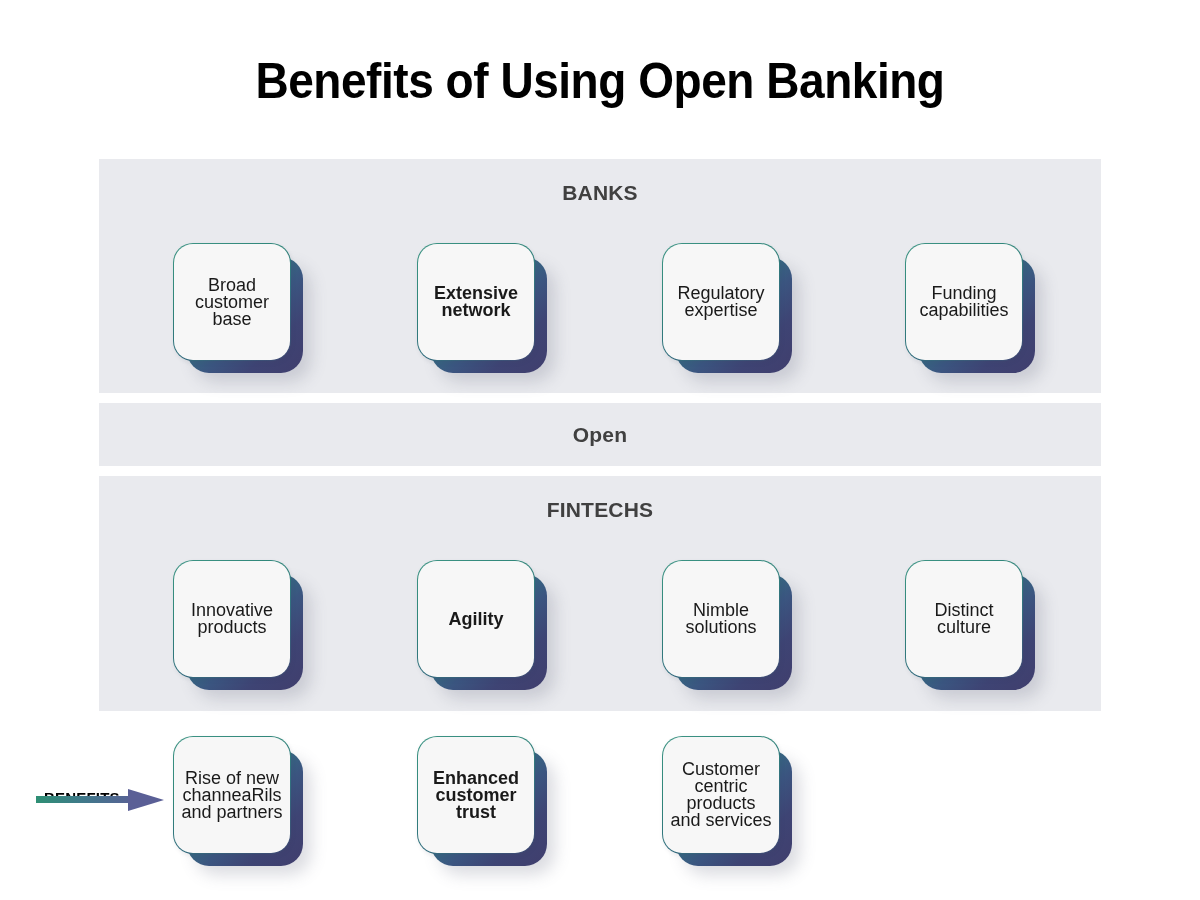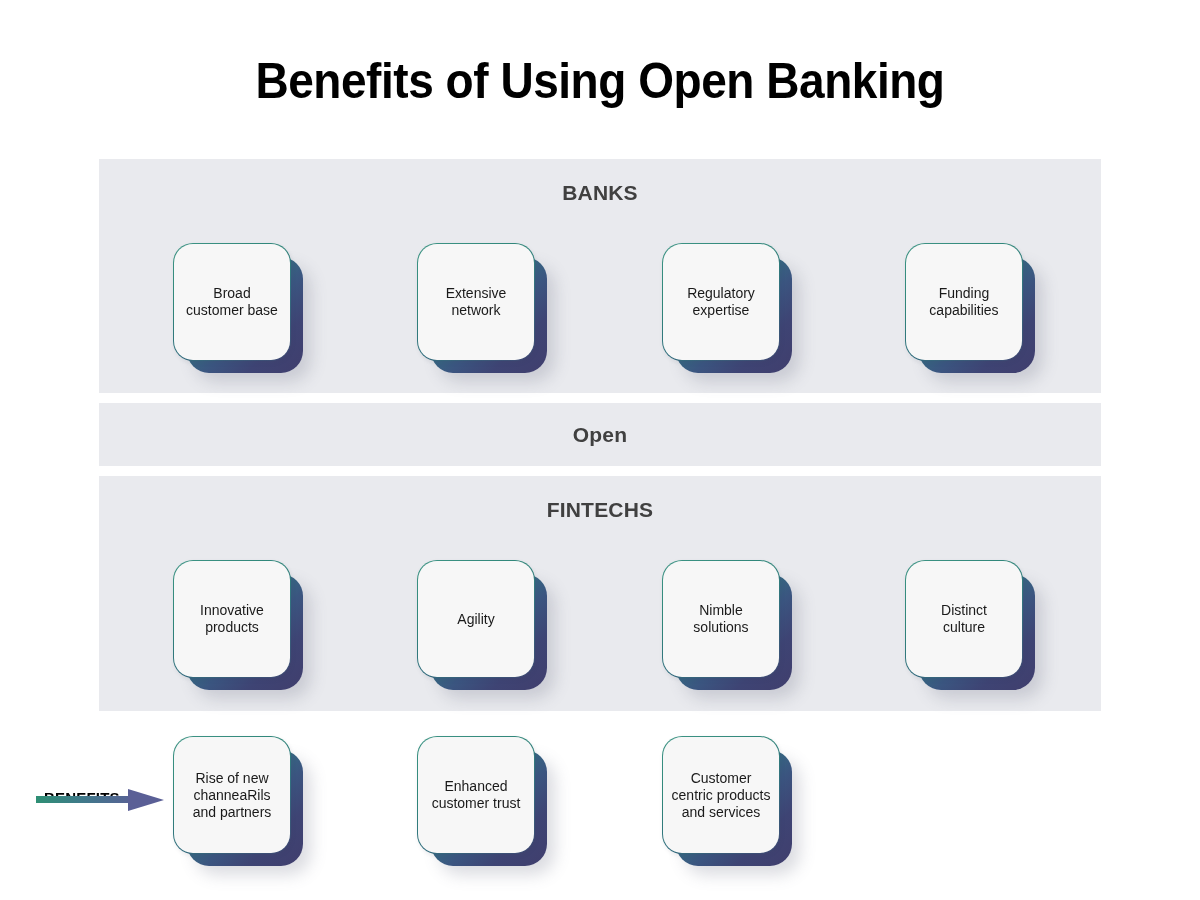--- a/index.html
+++ b/index.html
@@ -69,21 +69,21 @@
   .row-benefits { top: 736px; }
 
   
   .card {
     position: absolute;
     width: 116px;
     height: 116px;
     top: 0;
   }
   .card:nth-of-type(1) { left: 173px; }
-  .card:nth-of-type(2) { left: 417px; }
+  .card:nth-of-type(2) { left: 417px; font-weight: bold; }
   .card:nth-of-type(3) { left: 662px; text-decoration: underline; }
   .card:nth-of-type(4) { left: 905px; padding-left: 12px; }
 
   
   .card-plate {
     position: absolute;
     left: 14px;
     top: 14px;
     width: 116px;
     height: 116px;
@@ -121,21 +121,21 @@
       linear-gradient(150deg, #3e9585 0%, #2f8579 35%, #33707f 62%, #3f4673 100%);
     background-origin: border-box;
     background-clip: padding-box, border-box;
     display: flex;
     align-items: center;
     justify-content: center;
     box-shadow: 1px 2px 4px rgba(60, 65, 90, 0.10);
   }
 
   .card-label {
-    font-size: 14px;
+    font-size: 18px;
     line-height: 17px;
     text-align: center;
     color: #1a1a1a;
     white-space: pre-line;
     padding: 0 5px;
   }
 
   
   .benefits-callout {
     position: absolute;

